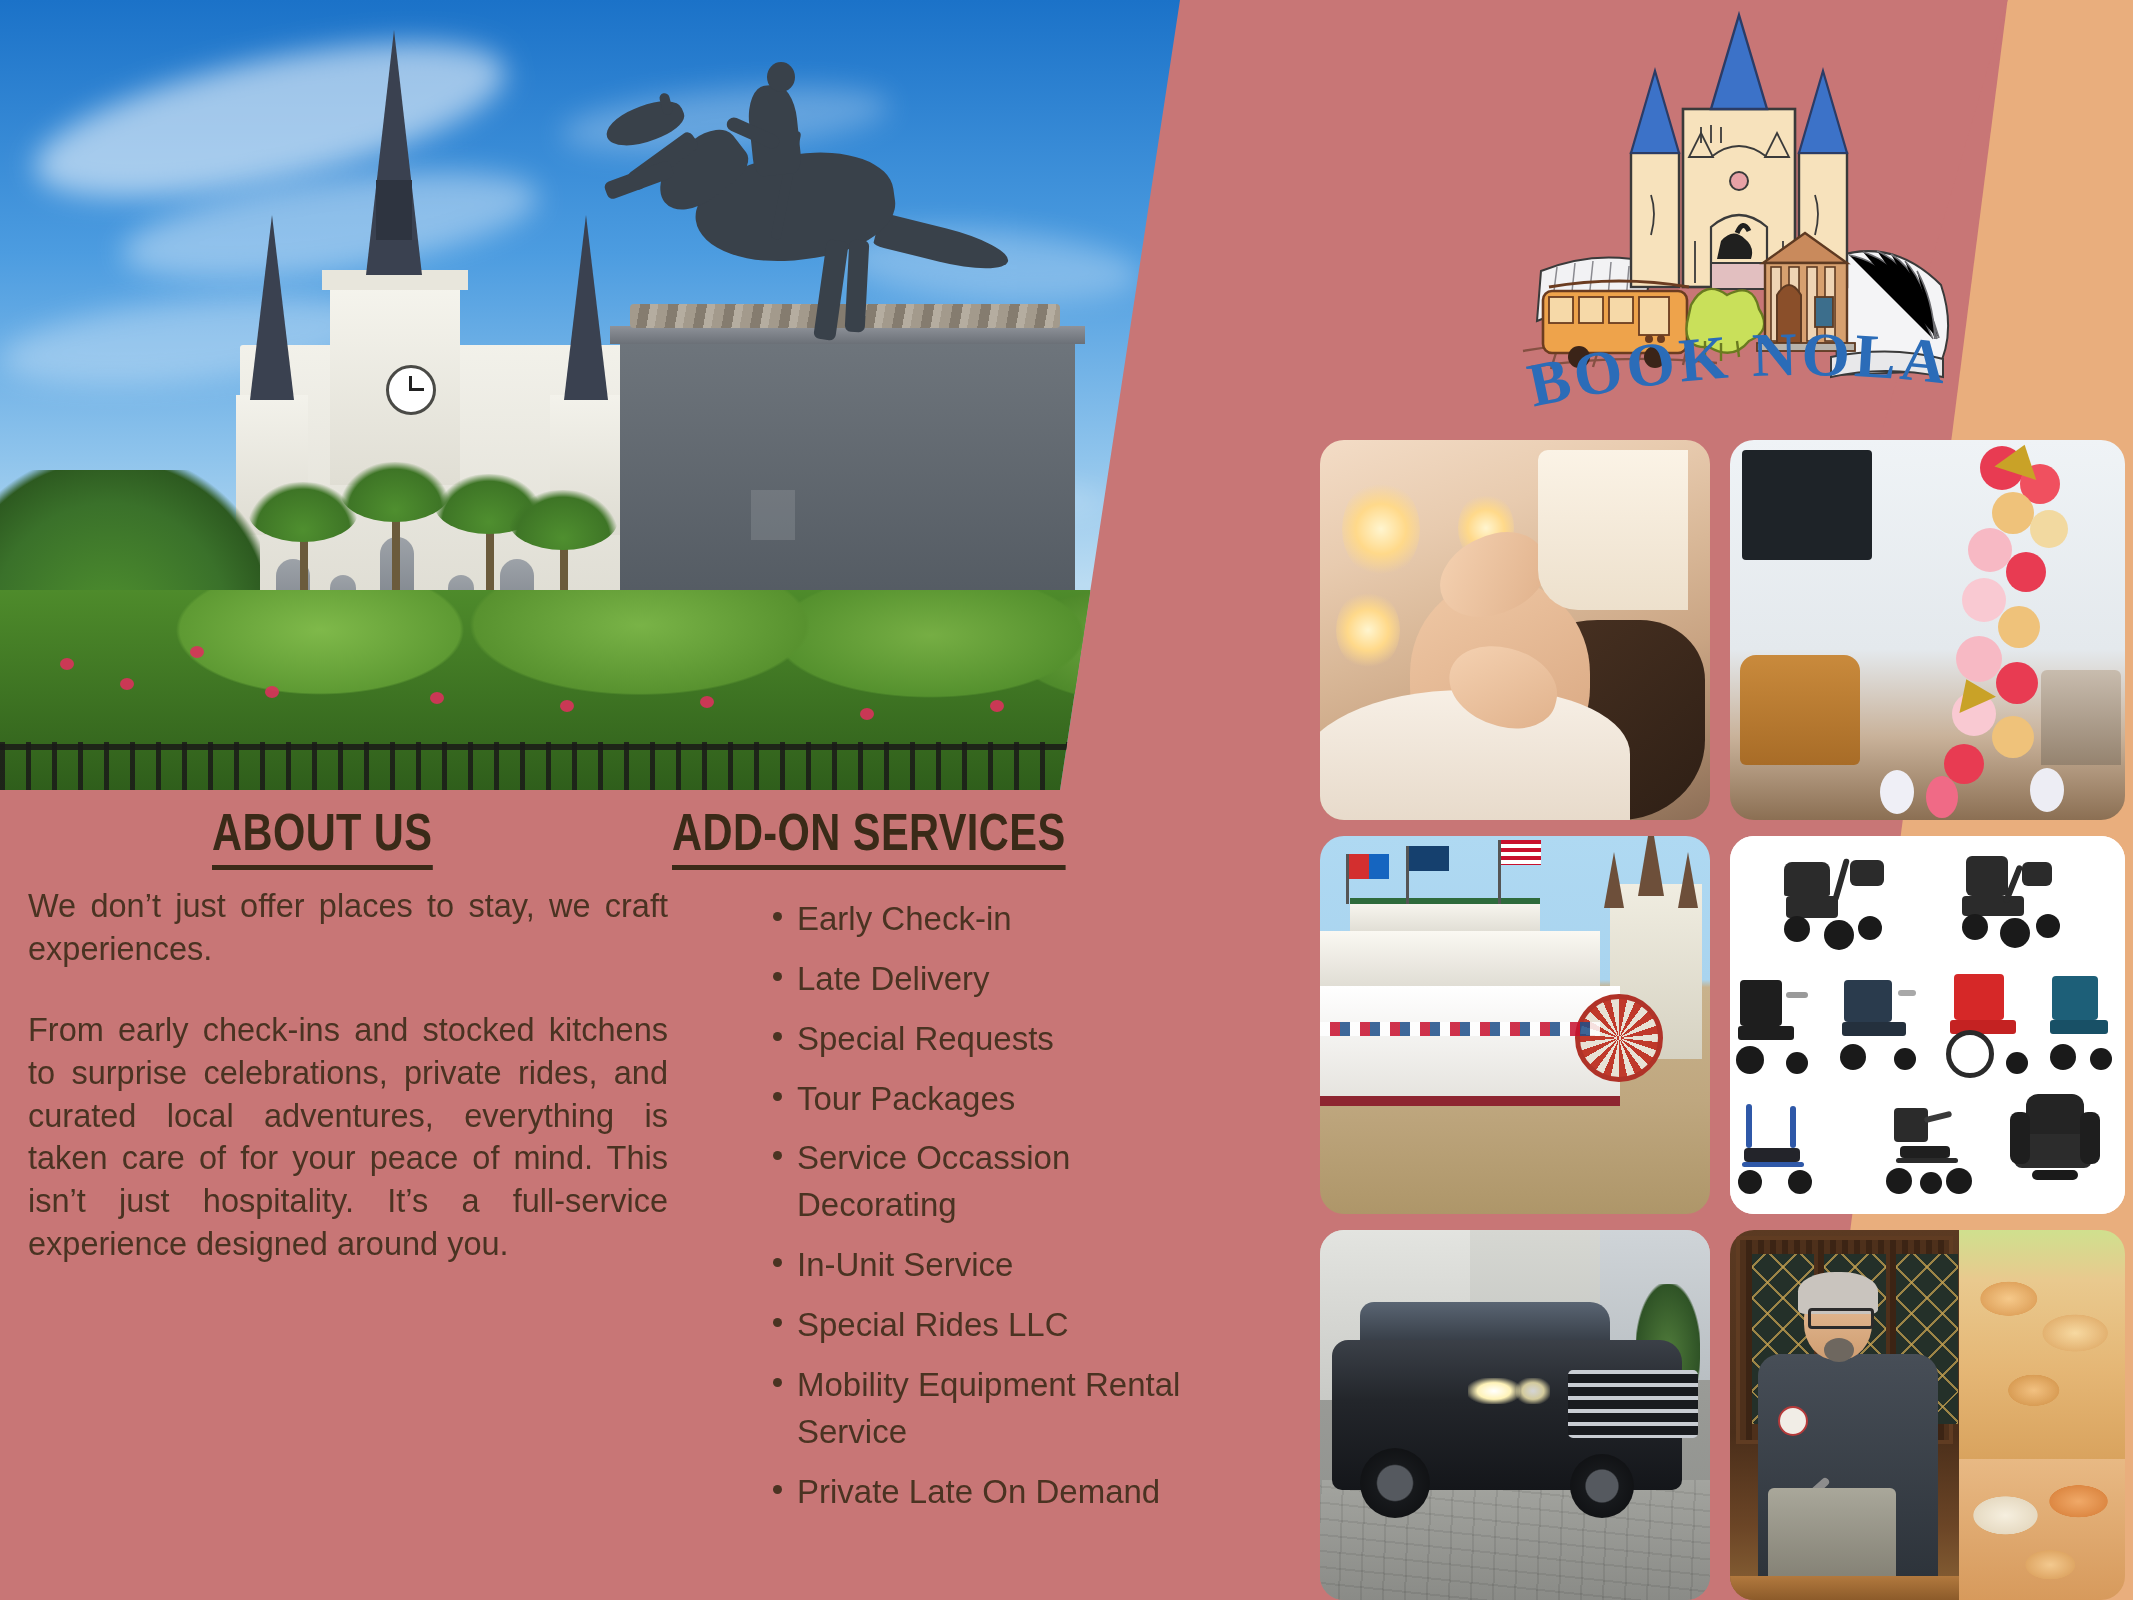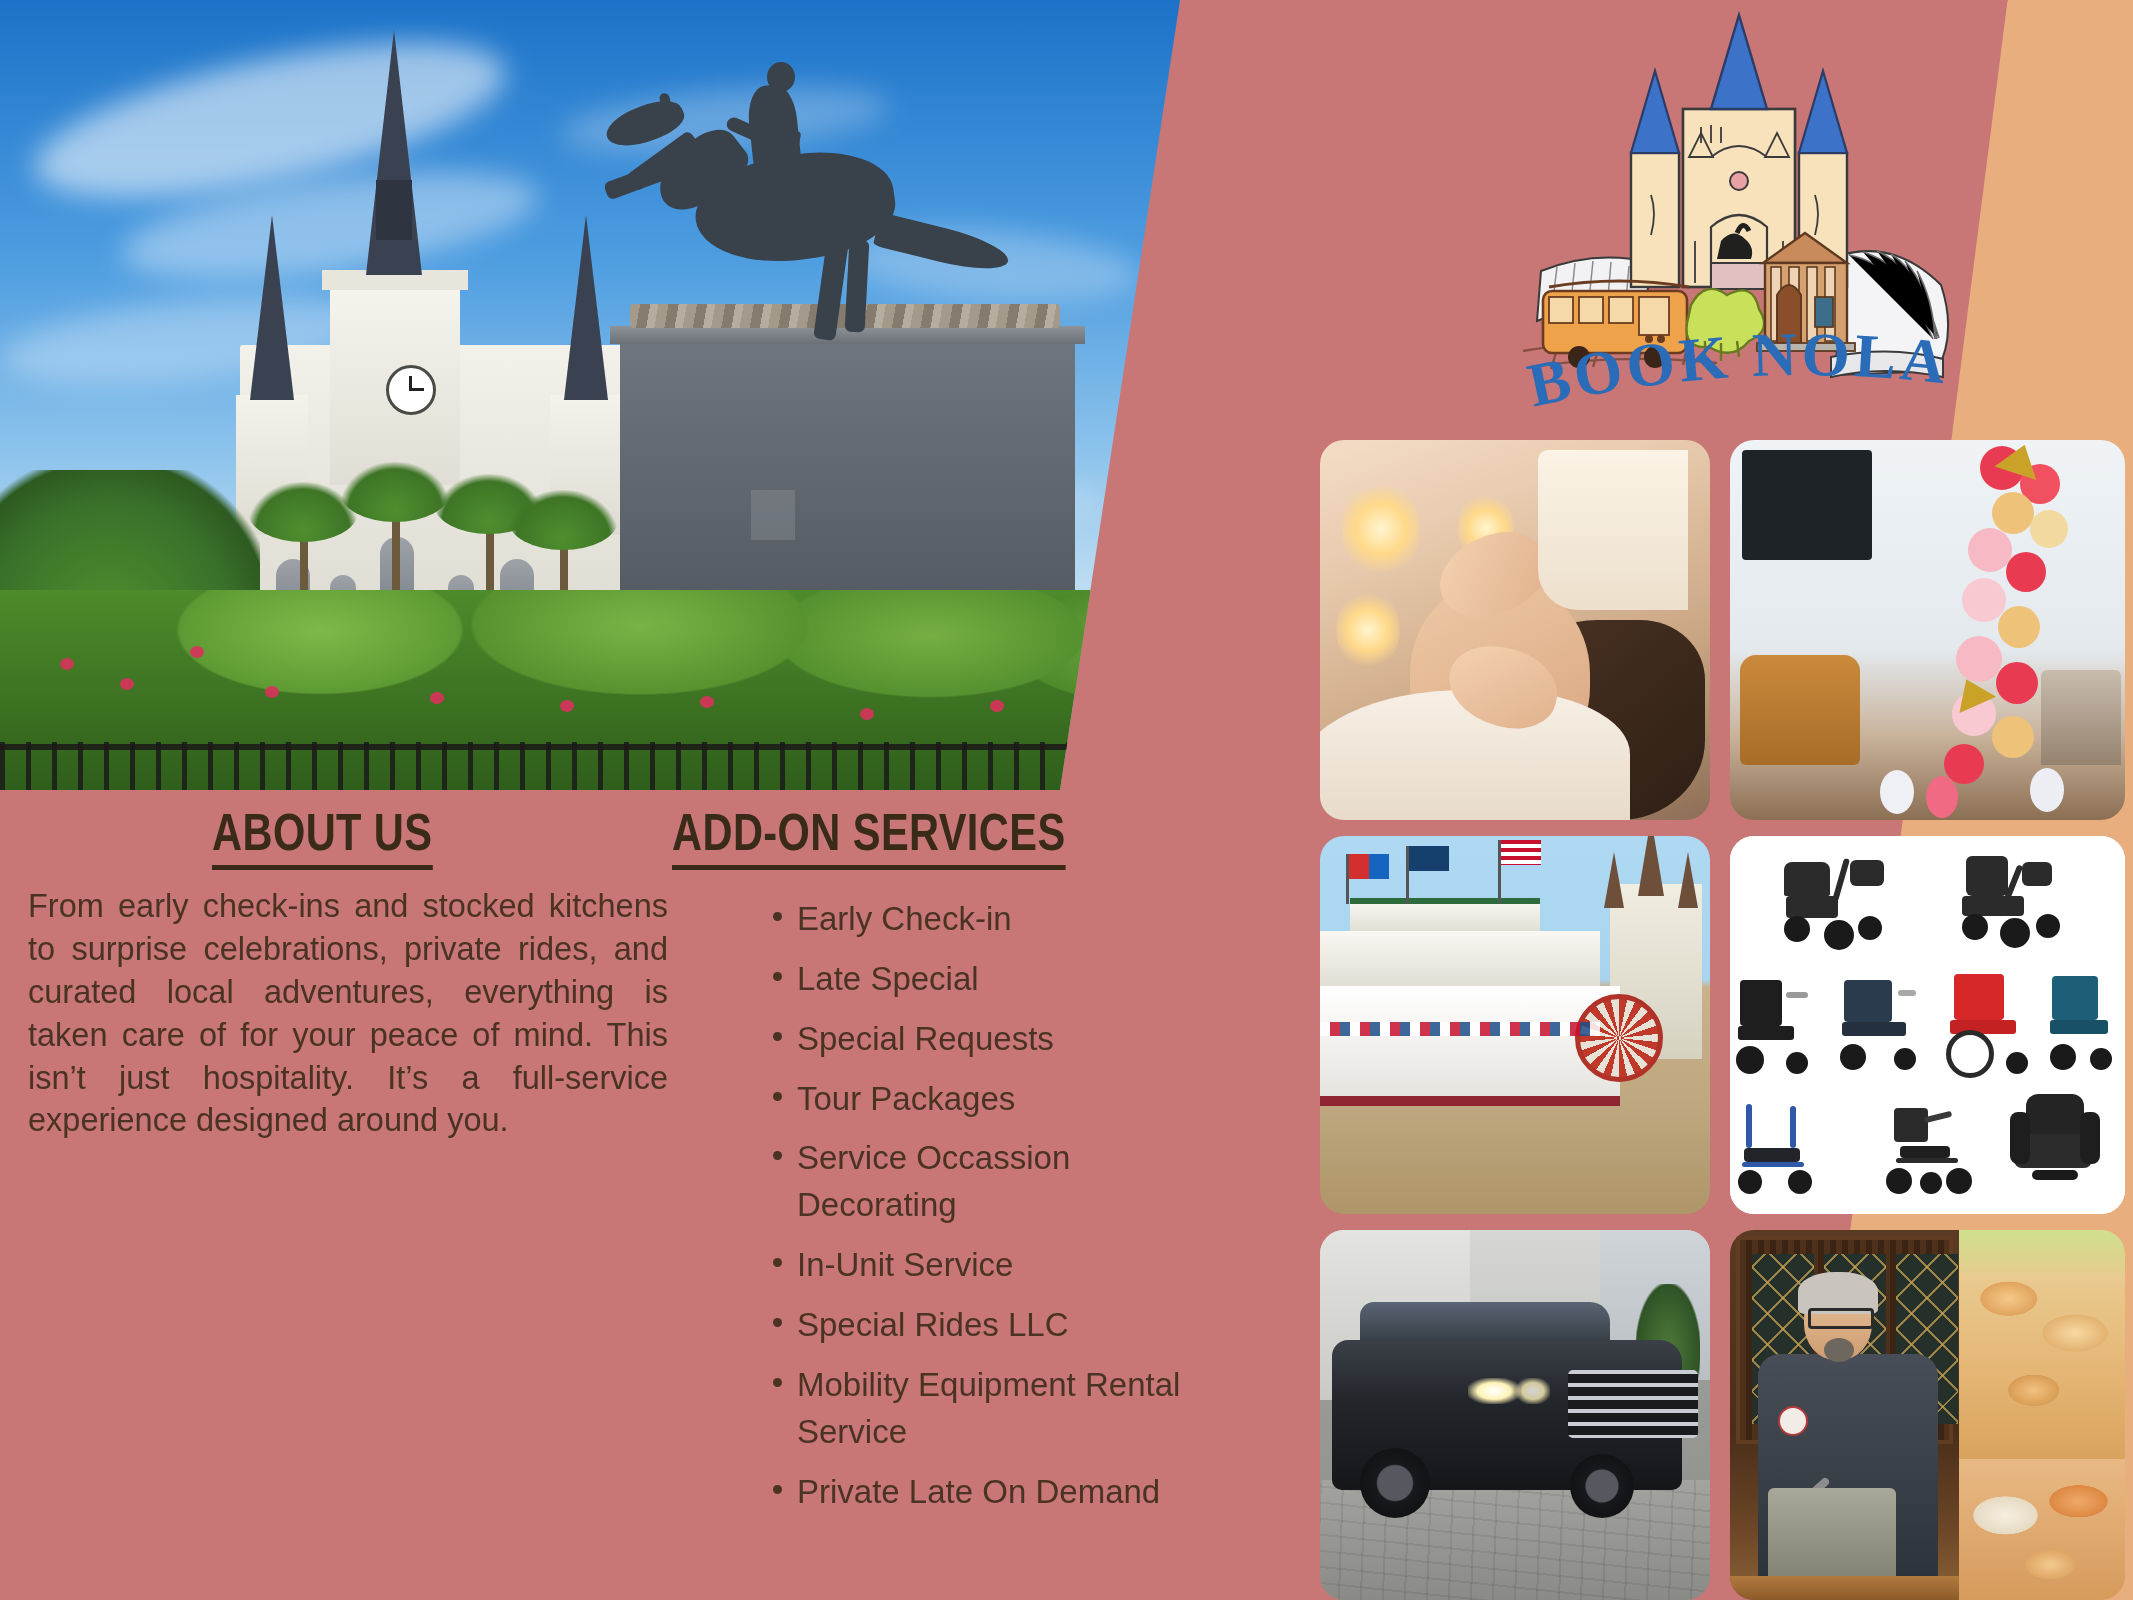--- a/index.html
+++ b/index.html
@@ -458,27 +458,28 @@
   </div>
 
   <div class="text-zone">
 
     <div class="h-row">
       <div class="sec-h h-about">ABOUT US</div>
       <div class="sec-h h-addon">ADD-ON SERVICES</div>
     </div>
 
     <div class="about-col">
+      <p>We don’t just offer places to stay, we craft experiences.</p>
       <p>From early check-ins and stocked kitchens to surprise celebrations, private rides, and curated local adventures, everything is taken care of for your peace of mind. This isn’t just hospitality. It’s a full-service experience designed around you.</p>
     </div>
 
     <div class="addon-col">
       <ul>
         <li>Early Check-in</li>
-        <li>Late Special</li>
+        <li>Late Delivery</li>
         <li>Special Requests</li>
         <li>Tour Packages</li>
         <li>Service Occassion Decorating</li>
         <li>In-Unit Service</li>
         <li>Special Rides LLC</li>
         <li>Mobility Equipment Rental Service</li>
         <li>Private Late On Demand</li>
       </ul>
     </div>
   </div>

